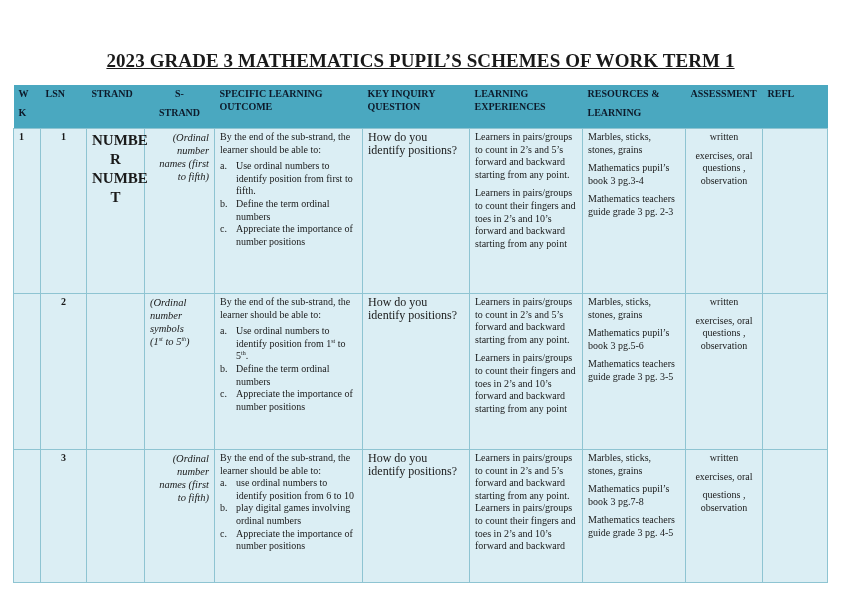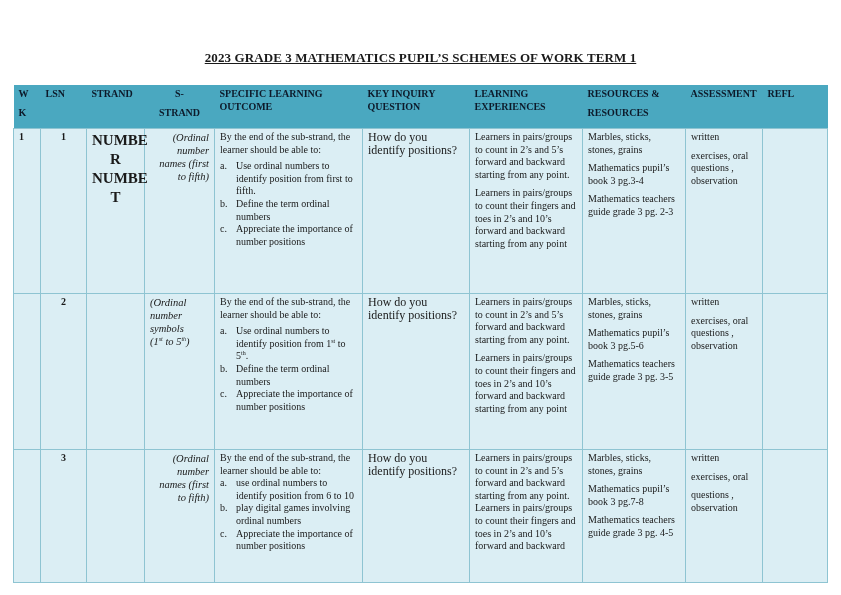--- a/index.html
+++ b/index.html
@@ -1,19 +1,19 @@
 <!DOCTYPE html>
 <html><head>
 <meta charset="utf-8">
 <style>
   html, body { margin:0; padding:0; background:#ffffff; }
   body { width:841px; height:595px; position:relative; overflow:hidden;
          font-family:"Liberation Serif", "DejaVu Serif", serif; color:#1a1a1a; }
   .title { position:absolute; top:50px; left:0; width:841px; text-align:center;
-           font-weight:bold; font-size:13px; text-decoration:underline; letter-spacing:0.1px; }
+           font-weight:bold; font-size:19px; text-decoration:underline; letter-spacing:0.1px; }
   table { position:absolute; top:85px; left:13px; border-collapse:collapse; table-layout:fixed;
           width:814px; }
   col.c1{width:27px} col.c2{width:46px} col.c3{width:58px} col.c4{width:70px}
   col.c5{width:148px} col.c6{width:107px} col.c7{width:113px} col.c8{width:103px}
   col.c9{width:77px} col.c10{width:65px}
   thead th { background:#4aa8c0; color:#0d1a2a; font-size:10px; font-weight:bold; text-align:left;
              vertical-align:top; padding:2px 5px 0 5px; height:41px; border:none; line-height:13px; }
   thead th .l2 { display:block; margin-top:6px; }
   thead th.center { text-align:center; }
   tbody td { background:#dbeef4; border:1px solid #8ec4d2; vertical-align:top;
@@ -25,21 +25,21 @@
   .ctr { text-align:center; }
   .strand { text-align:center; font-weight:bold; font-size:15px; line-height:19px; }
   .sub { font-style:italic; text-align:right; font-size:10.5px; line-height:13px; }
   .sub.right { text-align:left; }
   .kiq { font-size:12px; line-height:13px; }
   .slo-intro { margin:0 0 4px 0; }
   ol { margin:0; padding:0; list-style:none; }
   ol li { position:relative; padding-left:16px; margin:0; }
   ol li .mk { position:absolute; left:0; top:0; }
   .le p, .res p { margin:0 0 6px 0; }
-  .assess p { margin:0 0 6px 0; }
+  .assess p { margin:0 0 6px 0;text-align:center; }
   sup { font-size:6px; line-height:0; }
 </style>
 </head>
 <body>
 
 <div class="title">2023 GRADE 3 MATHEMATICS PUPIL’S SCHEMES OF WORK TERM 1</div>
 
 <table>
   <colgroup>
     <col class="c1">
@@ -55,21 +55,21 @@
   </colgroup>
   <thead>
     <tr>
       <th><span>W</span><span class="l2">K</span></th>
       <th>LSN</th>
       <th>STRAND</th>
       <th class="center"><span>S-</span><span class="l2">STRAND</span></th>
       <th>SPECIFIC LEARNING OUTCOME</th>
       <th>KEY INQUIRY QUESTION</th>
       <th>LEARNING EXPERIENCES</th>
-      <th><span>RESOURCES &amp;</span><span class="l2">RESOURCES</span></th>
+      <th><span>RESOURCES &amp;</span><span class="l2">LEARNING</span></th>
       <th>ASSESSMENT</th>
       <th>REFL</th>
     </tr>
   </thead>
   <tbody>
 
     <tr class="r1">
       <td class="bold">1</td>
       <td class="bold ctr">1</td>
       <td class="strand">

